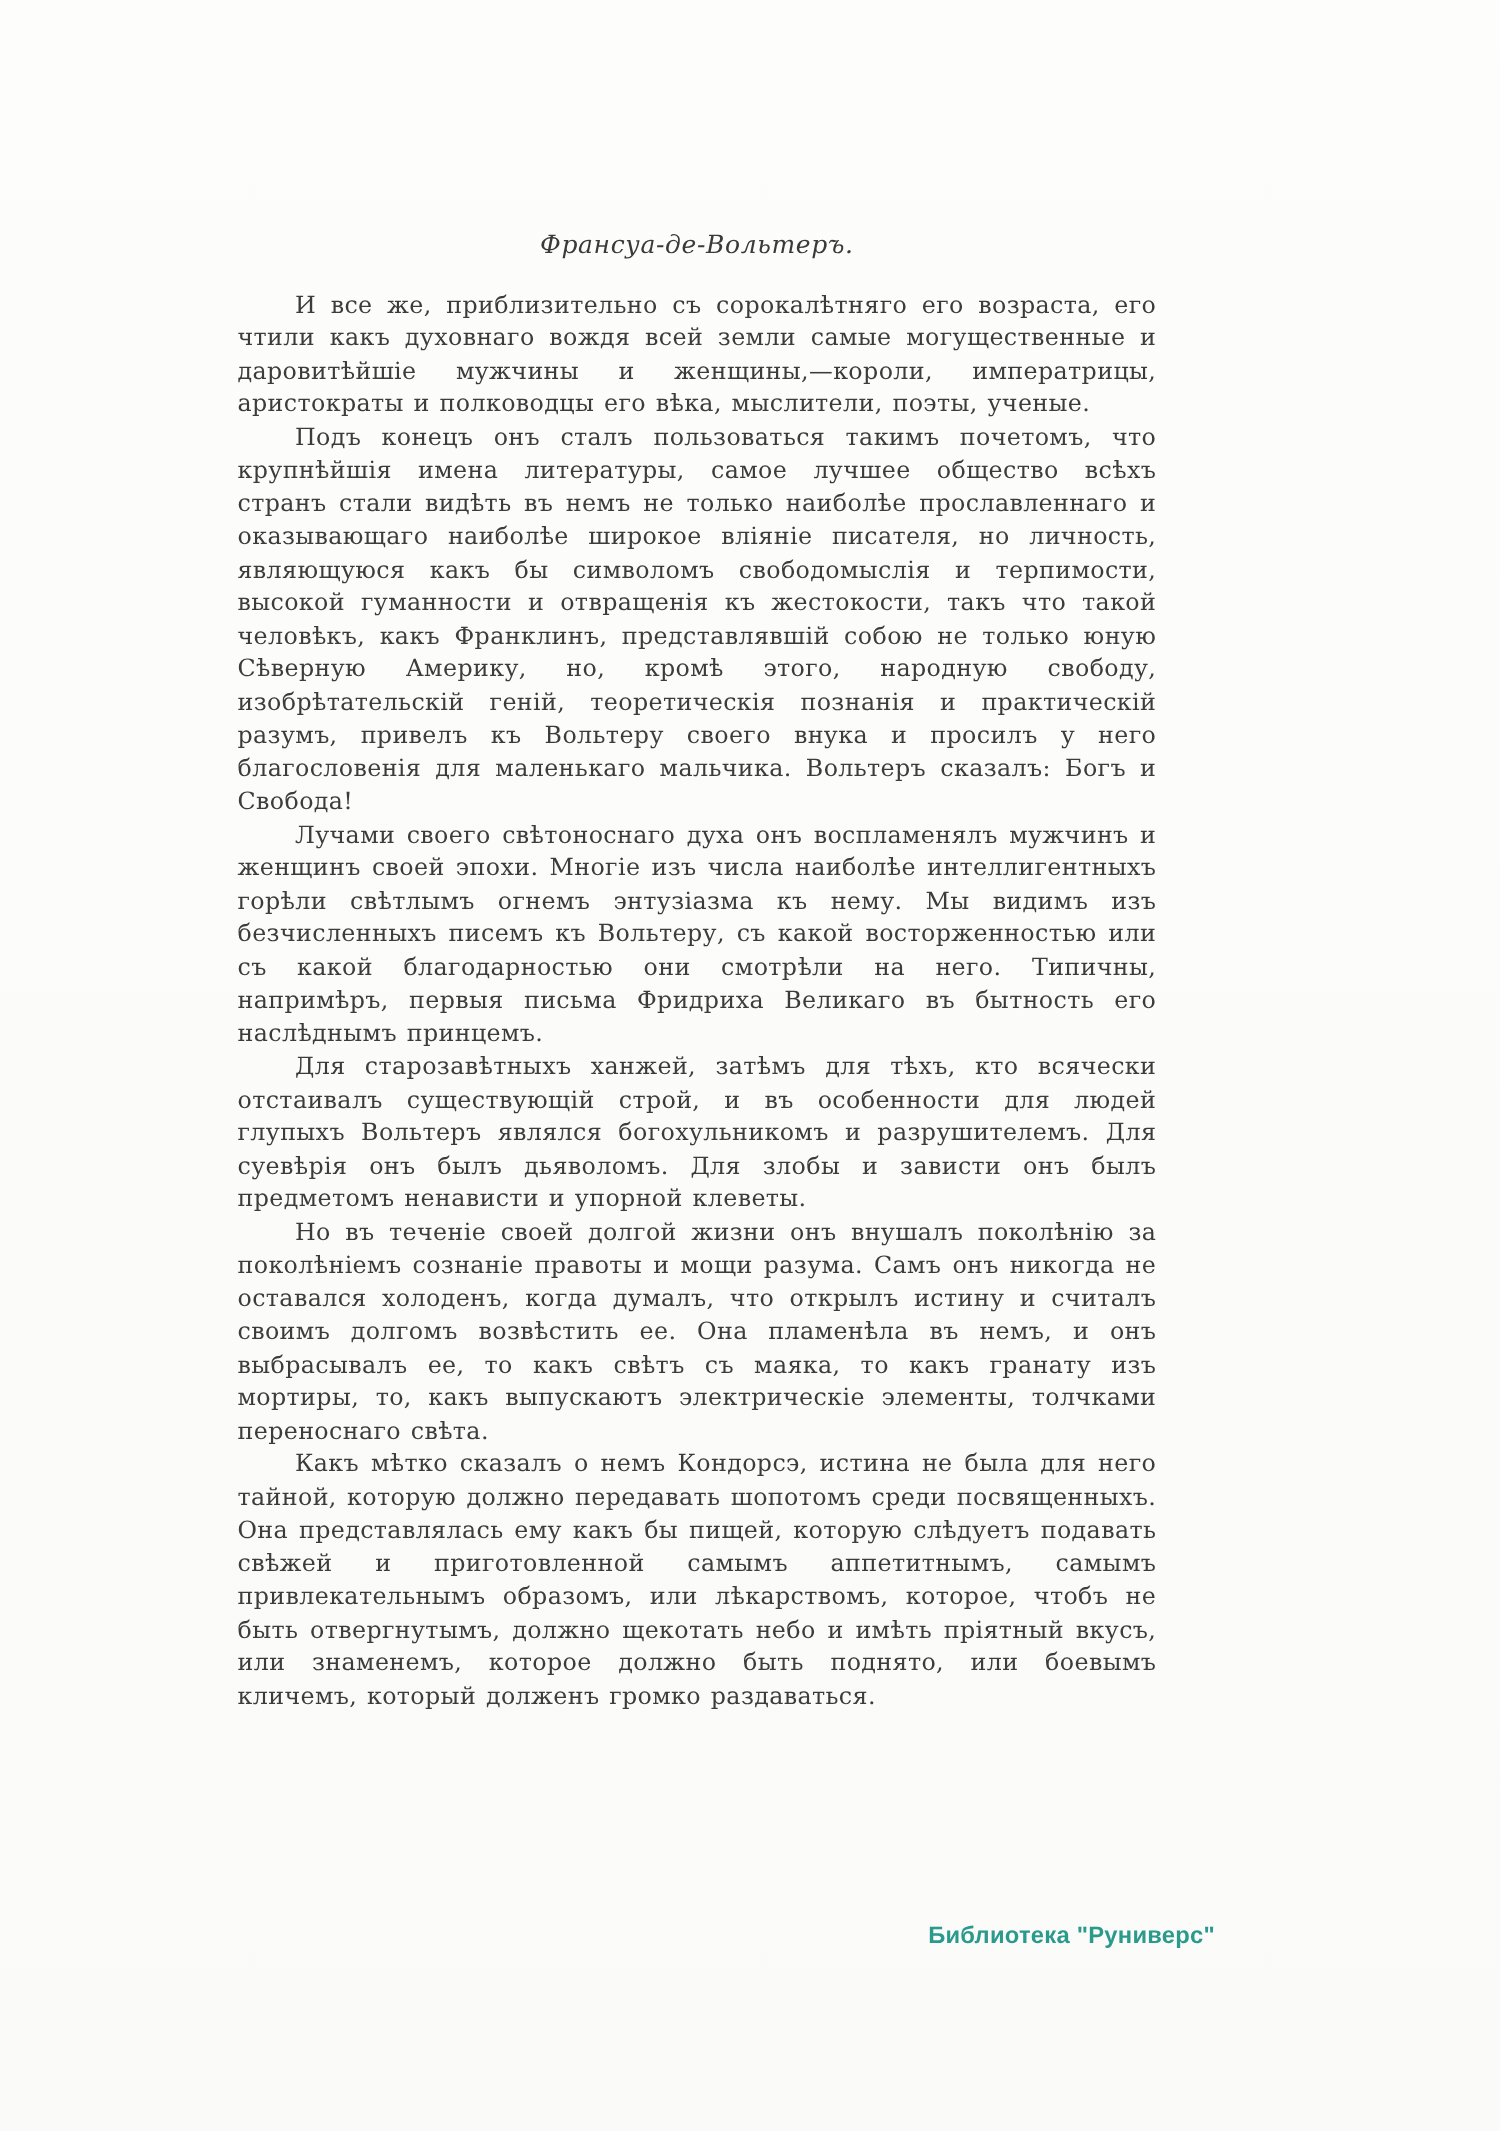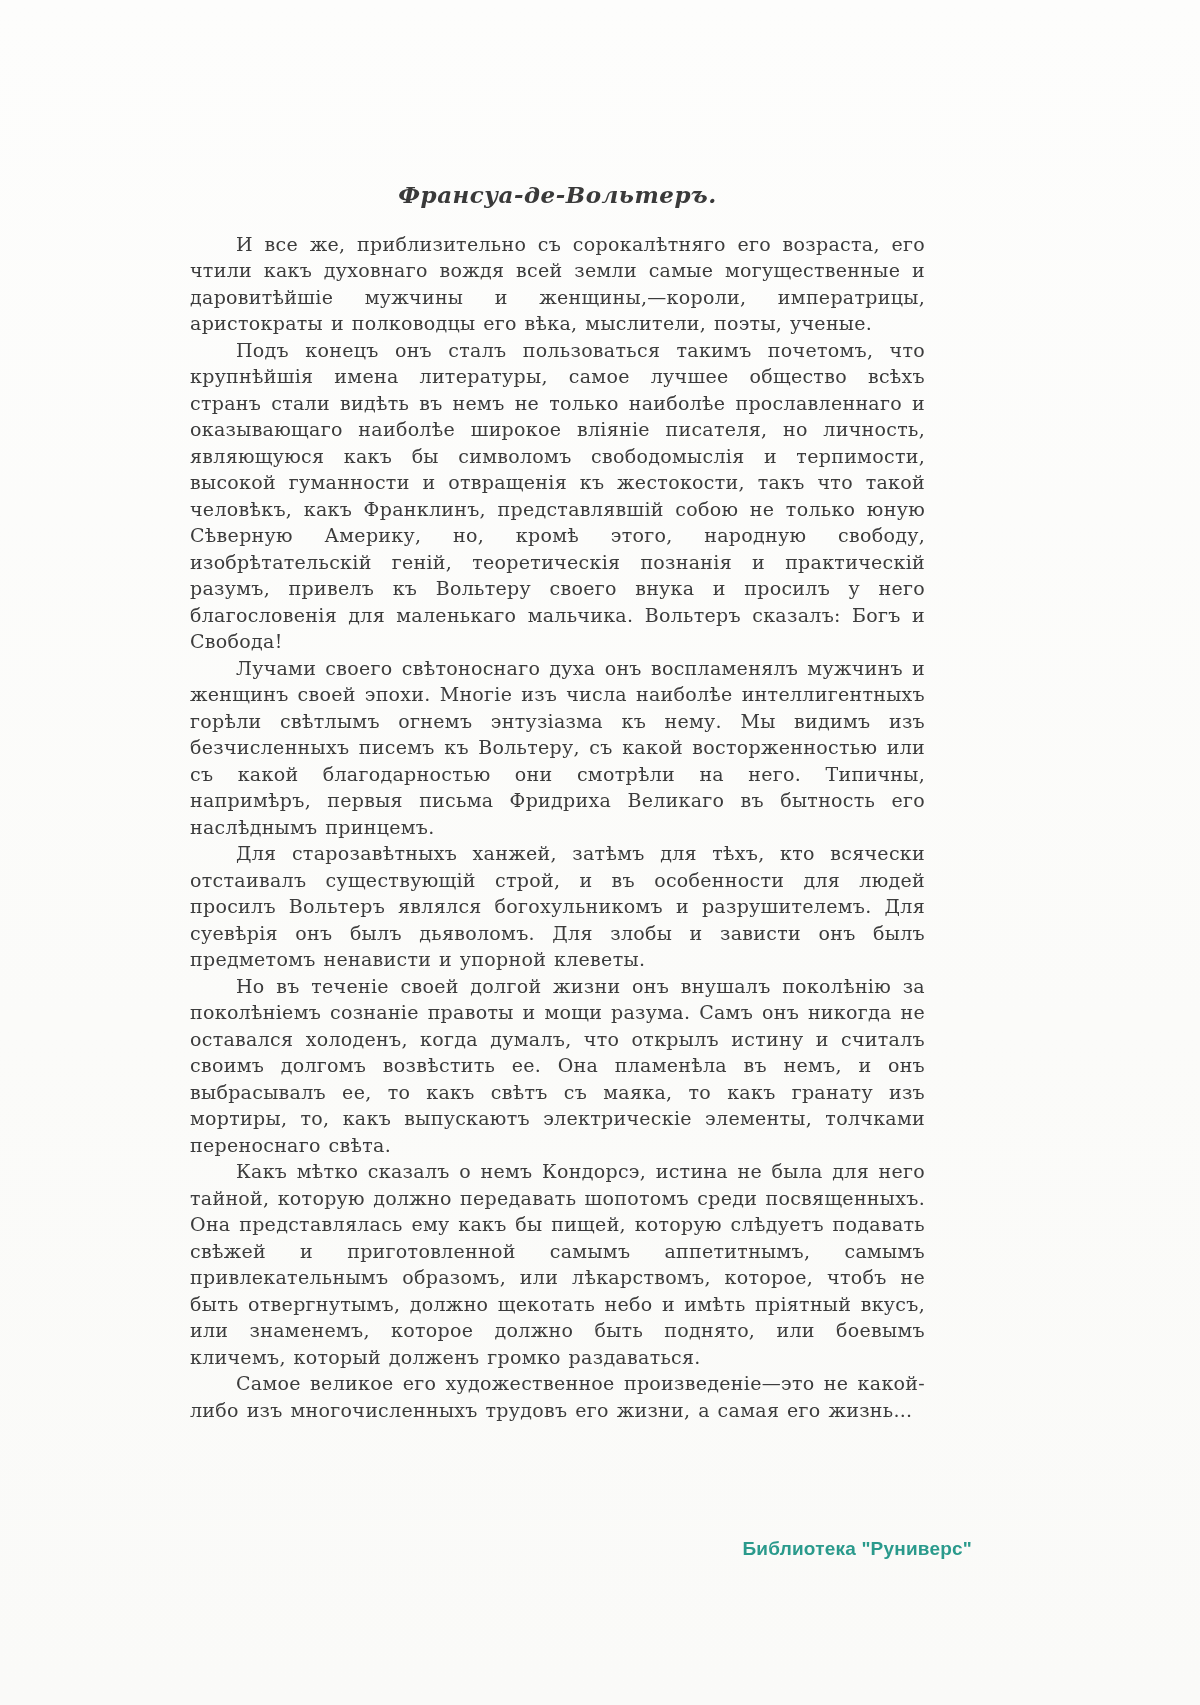--- a/index.html
+++ b/index.html
@@ -24,22 +24,22 @@
       font-size: 19px;
       line-height: 26.5px;
       text-align: justify;
       letter-spacing: 0.3px;
       word-spacing: 1.5px;
       filter: blur(0.35px);
     }
     .doc-title {
       text-align: center;
       font-style: italic;
-      font-weight: bold;
-      font-size: 23px;
+      font-weight: normal;
+      font-size: 20px;
       margin: 0 0 22px 0;
       letter-spacing: 0.5px;
       color: #3a3a3a;
     }
     .text-block p {
       margin: 0;
       text-indent: 46px;
     }
     .watermark {
       position: absolute;
@@ -55,21 +55,20 @@
 <body>
 
 <div class="page">
 
   <div class="text-block" style="color: rgb(60, 60, 60);">
     <h1 class="doc-title">Франсуа-де-Вольтеръ.</h1>
 
     <p>И все же, приблизительно съ сорокалѣтняго его возраста, его чтили какъ духовнаго вождя всей земли самые могущественные и даровитѣйшіе мужчины и женщины,—короли, императрицы, аристократы и полководцы его вѣка, мыслители, поэты, ученые.</p>
     <p>Подъ конецъ онъ сталъ пользоваться такимъ почетомъ, что крупнѣйшія имена литературы, самое лучшее общество всѣхъ странъ стали видѣть въ немъ не только наиболѣе прославленнаго и оказывающаго наиболѣе широкое вліяніе писателя, но личность, являющуюся какъ бы символомъ свободомыслія и терпимости, высокой гуманности и отвращенія къ жестокости, такъ что такой человѣкъ, какъ Франклинъ, представлявшій собою не только юную Сѣверную Америку, но, кромѣ этого, народную свободу, изобрѣтательскій геній, теоретическія познанія и практическій разумъ, привелъ къ Вольтеру своего внука и просилъ у него благословенія для маленькаго мальчика. Вольтеръ сказалъ: Богъ и Свобода!</p>
     <p>Лучами своего свѣтоноснаго духа онъ воспламенялъ мужчинъ и женщинъ своей эпохи. Многіе изъ числа наиболѣе интеллигентныхъ горѣли свѣтлымъ огнемъ энтузіазма къ нему. Мы видимъ изъ безчисленныхъ писемъ къ Вольтеру, съ какой восторженностью или съ какой благодарностью они смотрѣли на него. Типичны, напримѣръ, первыя письма Фридриха Великаго въ бытность его наслѣднымъ принцемъ.</p>
-    <p>Для старозавѣтныхъ ханжей, затѣмъ для тѣхъ, кто всячески отстаивалъ существующій строй, и въ особенности для людей просилъ Вольтеръ являлся богохульникомъ и разрушителемъ. Для суевѣрія онъ былъ дьяволомъ. Для злобы и зависти онъ былъ предметомъ ненависти и упорной клеветы.</p>
+    <p>Для старозавѣтныхъ ханжей, затѣмъ для тѣхъ, кто всячески отстаивалъ существующій строй, и въ особенности для людей глупыхъ Вольтеръ являлся богохульникомъ и разрушителемъ. Для суевѣрія онъ былъ дьяволомъ. Для злобы и зависти онъ былъ предметомъ ненависти и упорной клеветы.</p>
     <p>Но въ теченіе своей долгой жизни онъ внушалъ поколѣнію за поколѣніемъ сознаніе правоты и мощи разума. Самъ онъ никогда не оставался холоденъ, когда думалъ, что открылъ истину и считалъ своимъ долгомъ возвѣстить ее. Она пламенѣла въ немъ, и онъ выбрасывалъ ее, то какъ свѣтъ съ маяка, то какъ гранату изъ мортиры, то, какъ выпускаютъ электрическіе элементы, толчками переноснаго свѣта.</p>
     <p>Какъ мѣтко сказалъ о немъ Кондорсэ, истина не была для него тайной, которую должно передавать шопотомъ среди посвященныхъ. Она представлялась ему какъ бы пищей, которую слѣдуетъ подавать свѣжей и приготовленной самымъ аппетитнымъ, самымъ привлекательнымъ образомъ, или лѣкарствомъ, которое, чтобъ не быть отвергнутымъ, должно щекотать небо и имѣть пріятный вкусъ, или знаменемъ, которое должно быть поднято, или боевымъ кличемъ, который долженъ громко раздаваться.</p>
-    <p>Самое великое его художественное произведеніе—это не какой-либо изъ многочисленныхъ трудовъ его жизни, а самая его жизнь...</p>
   </div>
 
   <div class="watermark" style="color: rgb(42, 154, 140);">Библиотека "Руниверс"</div>
 
 </div>
 
 </body></html>

